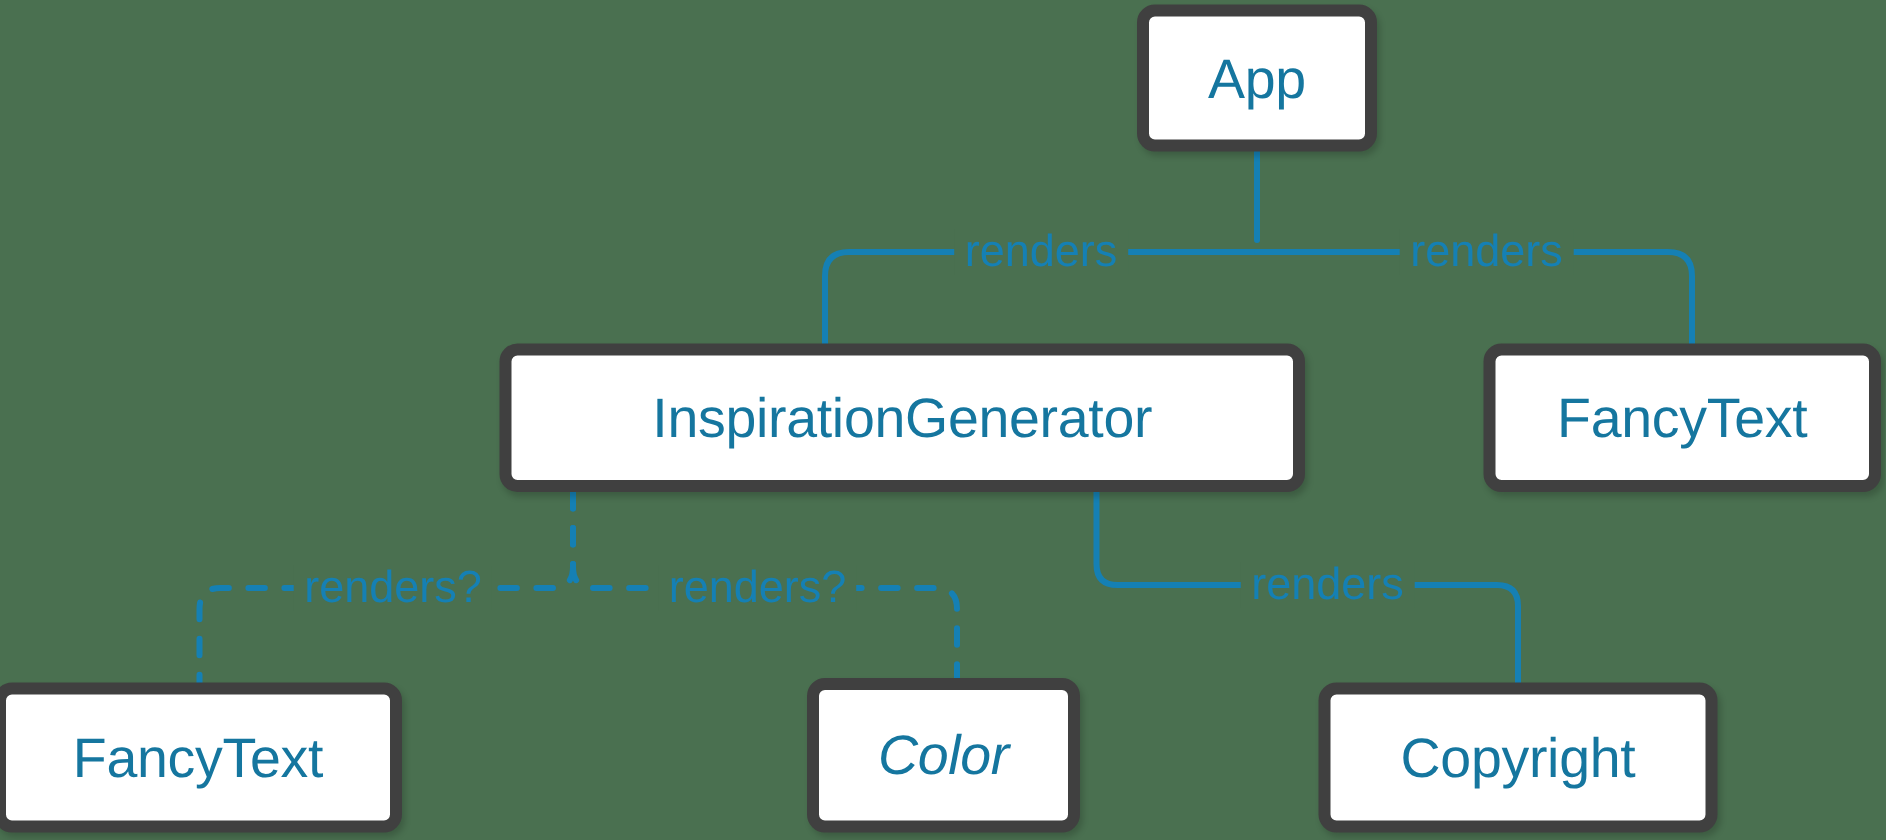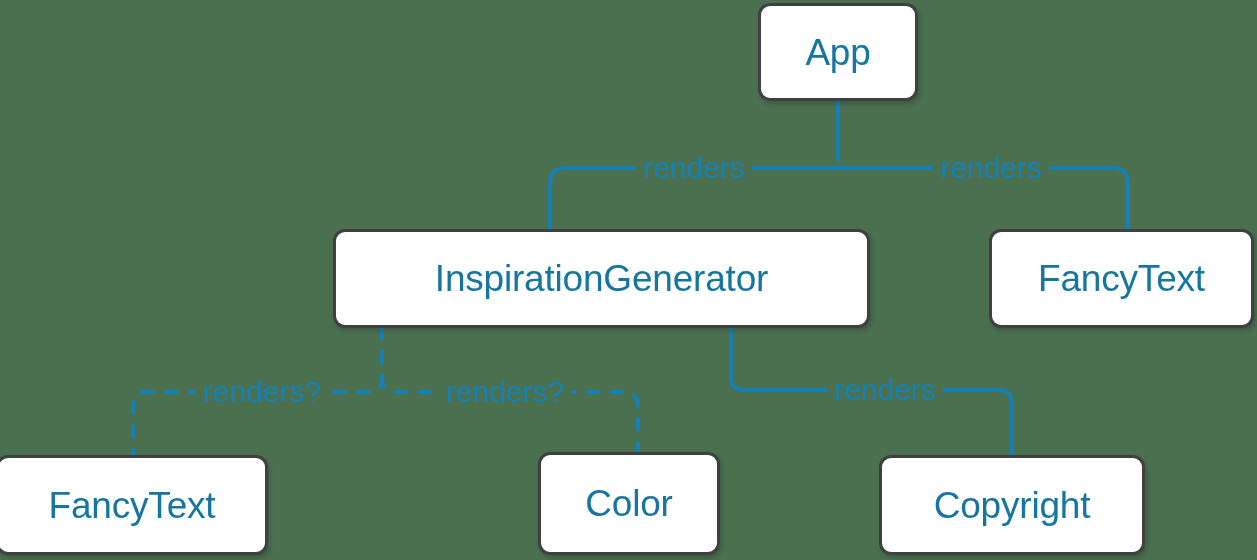--- a/index.html
+++ b/index.html
@@ -19,21 +19,21 @@
     position: absolute;
     left: 0;
     top: 0;
     width: 1257px;
     height: 560px;
     pointer-events: none;
   }
   .node {
     position: absolute;
     background: #ffffff;
-    border: 3px solid #404040;
+    border: 8px solid #404040;
     border-radius: 12px;
     box-sizing: border-box;
     display: flex;
     align-items: center;
     justify-content: center;
     box-shadow: 2px 3px 4px rgba(0,0,0,0.18);
   }
   .node-label {
     color: #15769f;
     font-size: 37px;
@@ -83,21 +83,21 @@
   </div>
 
   <div class="node" style="left:989px; top:229px; width:265px; height:99px;">
     <span class="node-label">FancyText</span>
   </div>
 
   <div class="node" style="left:-4px; top:455px; width:272px; height:100px;">
     <span class="node-label">FancyText</span>
   </div>
 
-  <div class="node" style="left:538px; top:452px; width:182px; height:103px;">
+  <div class="node" style="left:538px; top:452px; width:182px; height:103px;font-style:italic;">
     <span class="node-label">Color</span>
   </div>
 
   <div class="node" style="left:879px; top:455px; width:266px; height:100px;">
     <span class="node-label">Copyright</span>
   </div>
 
   <div class="edge-label" style="left:694px; top:168px;">renders</div>
 
   <div class="edge-label" style="left:991px; top:168px;">renders</div>

